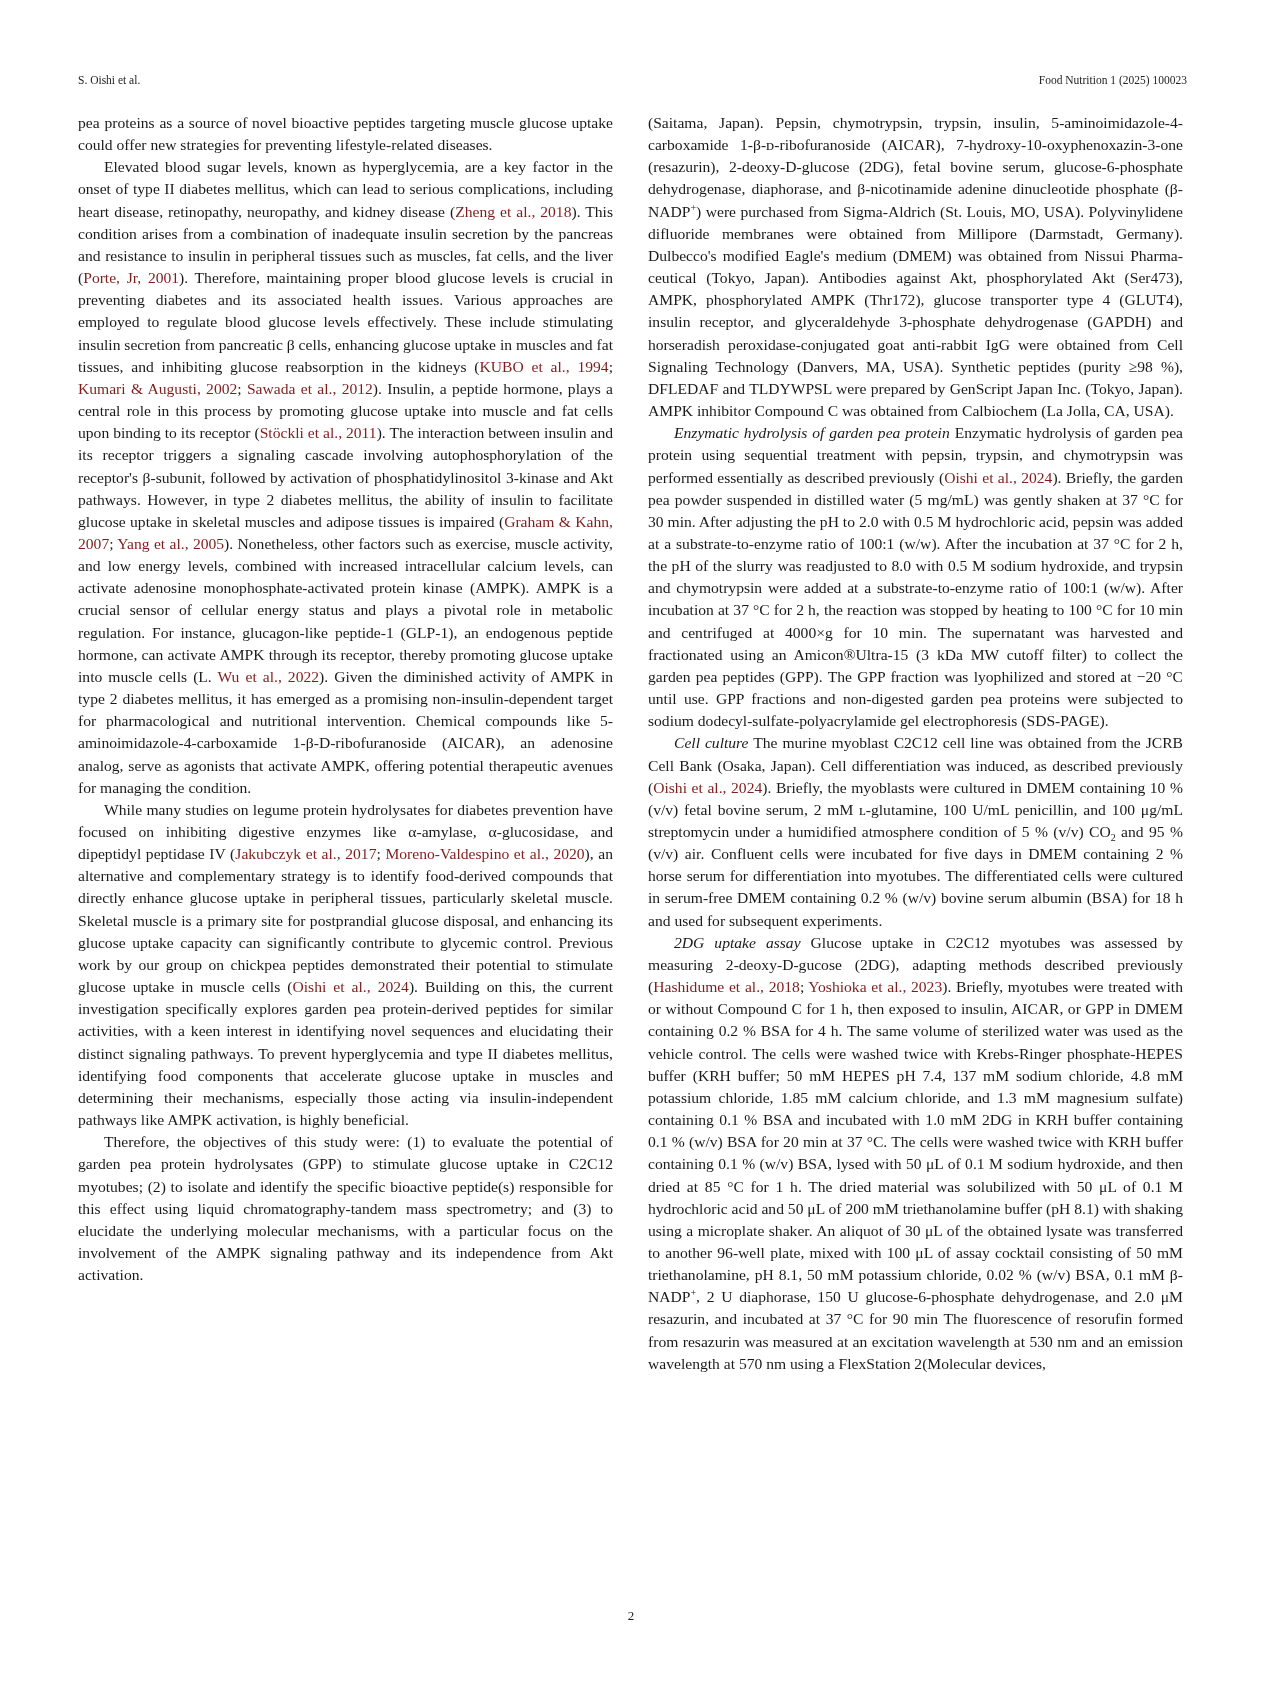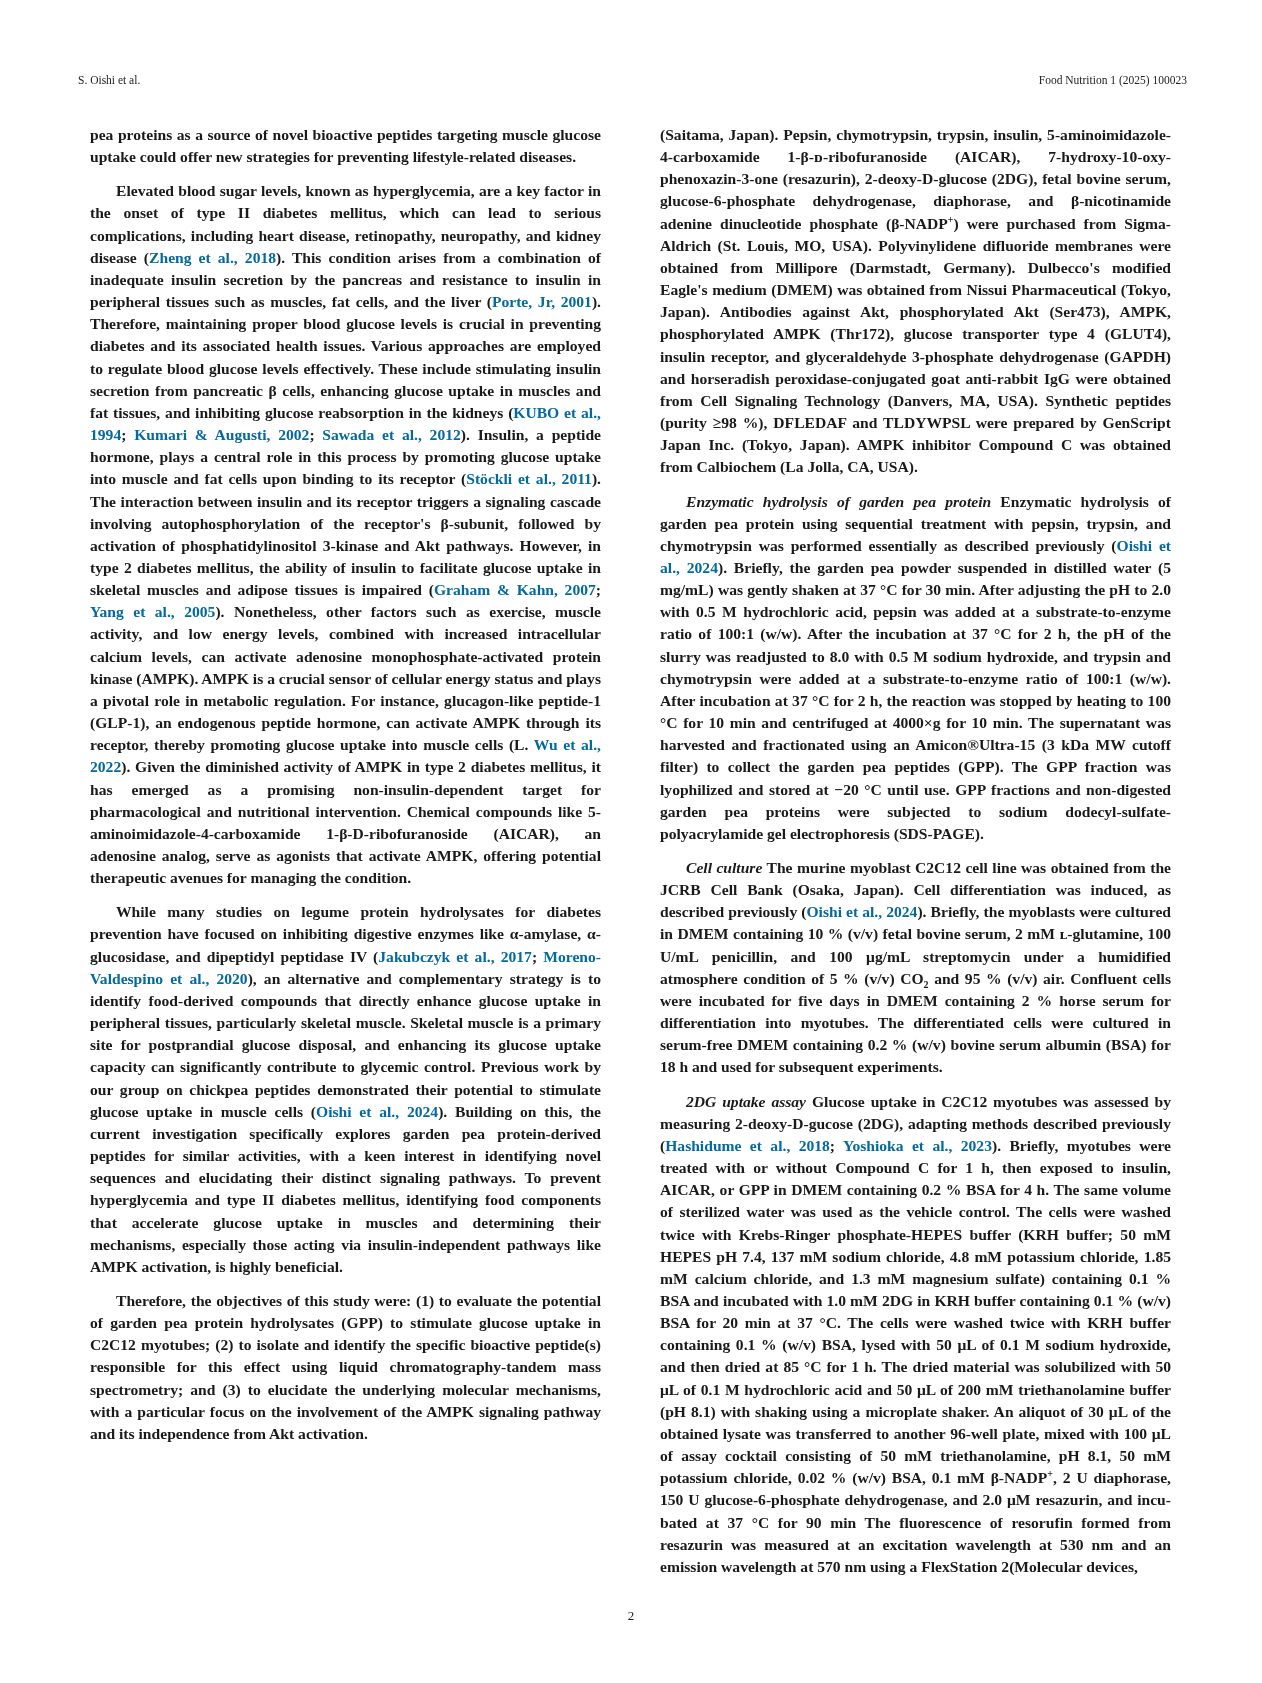--- a/index.html
+++ b/index.html
@@ -5,23 +5,23 @@
   html, body { margin: 0; padding: 0; background: #ffffff; }
   body { width: 1262px; height: 1683px; position: relative; overflow: hidden;
          font-family: "Liberation Serif", "DejaVu Serif", serif; color: #1a1a1a; }
   .running-head { position: absolute; top: 74px; font-size: 11.5px; color: #222; }
   .rh-left { left: 78px; }
   .rh-right { right: 75px; }
   .col { position: absolute; top: 112px; width: 535px; font-size: 15.6px; line-height: 22.15px;
          text-align: justify; hyphens: manual; }
   .col-left { left: 78px; }
   .col-right { left: 648px; }
-  .col p { margin: 12px; text-indent: 26px; font-weight: bold; }
+  .col p { margin: 0; text-indent: 26px; }
   .col p.noindent { text-indent: 0; }
-  .link { color: #0369a1; }
+  .link { color: #7f1d1d; }
   .it { font-style: italic; }
   .sec-heading { font-weight: bold; font-size: 16px; margin: 24px 0 22px 0; text-indent: 0; }
   .sec-heading .num { display: inline-block; width: 26px; }
   sup, sub { font-size: 10px; line-height: 0; }
   .page-number { position: absolute; top: 1608px; left: 0; width: 1262px; text-align: center; font-size: 13px; }
 </style>
 </head>
 <body>
 
 <div class="running-head rh-left">S. Oishi et al.</div>

